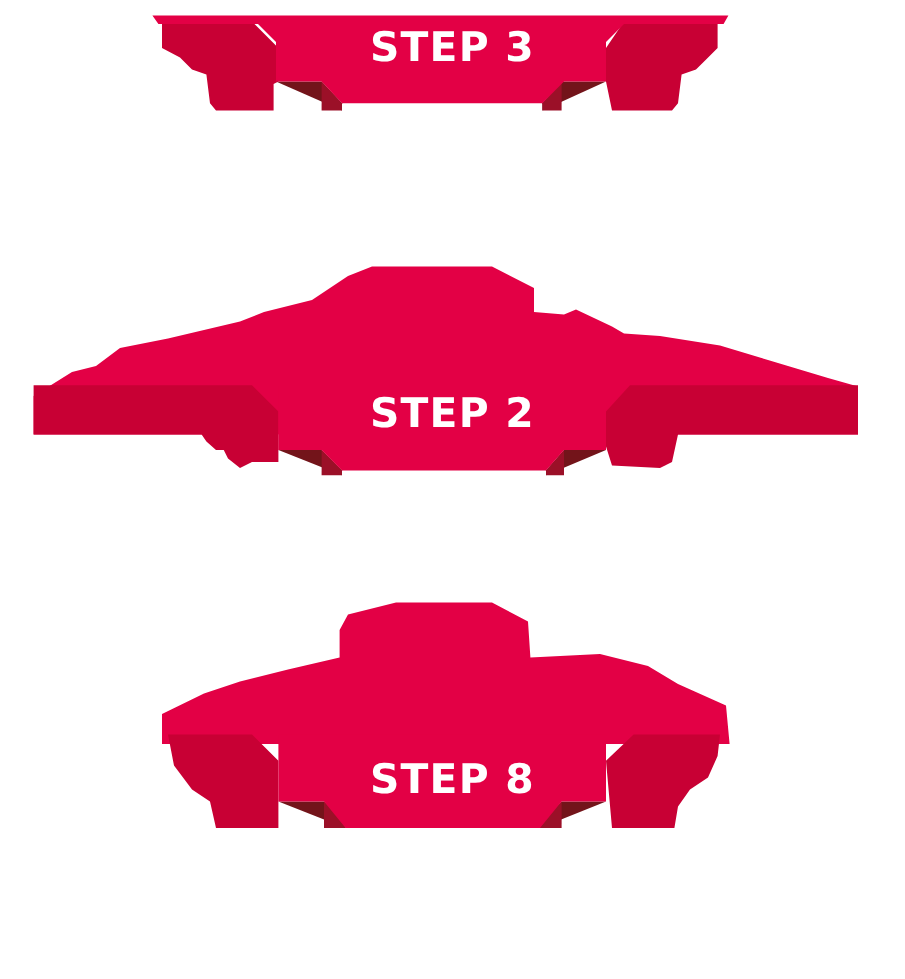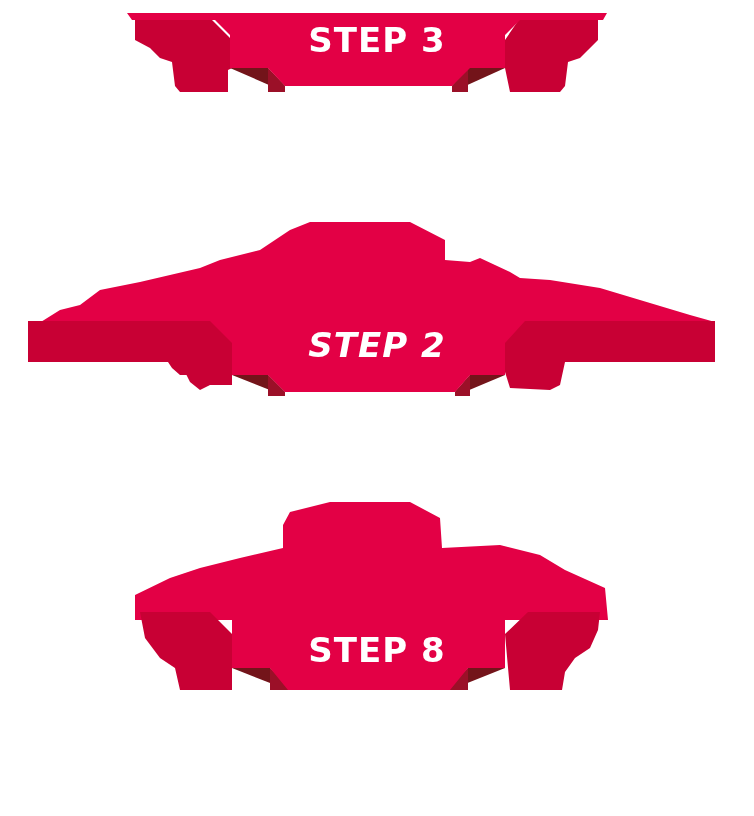--- a/index.html
+++ b/index.html
@@ -43,21 +43,21 @@
 
     <polygon points="525,121 715,121 715,162 565,162 560,185 550,190 510,188 505,172 505,143" fill="#c80034"></polygon>
 
     <polygon points="232,175 268,175 285,192 285,196" fill="#73141a"></polygon>
     <polygon points="268,175 285,192 285,196 268,196" fill="#9b1028"></polygon>
     <polygon points="505,175 470,175 455,192 455,196" fill="#73141a"></polygon>
     <polygon points="470,175 455,192 455,196 470,196" fill="#9b1028"></polygon>
 
     <polygon points="232,121 505,121 505,175 470,175 455,192 285,192 268,175 232,175" fill="#e30045"></polygon>
   </svg>
-  <div class="ribbon-label" style="top:125px;font-style:italic;">STEP 2</div>
+  <div class="ribbon-label" style="top:125px;">STEP 2</div>
 </div>
 
 <div class="ribbon" style="top:490px; height:210px;">
   <svg width="754" height="210">
 
     <polygon points="290,22 330,12 410,12 440,28 442,58 500,55 540,65 565,80 605,98 608,130 135,130 135,105 170,88 200,78 240,68 283,58 283,35" fill="#e30045"></polygon>
 
     <polygon points="140,122 210,122 232,144 232,200 180,200 175,178 160,168 145,148" fill="#c80034"></polygon>
 
     <polygon points="528,122 600,122 598,140 590,158 575,168 565,182 562,200 510,200 505,144" fill="#c80034"></polygon>

